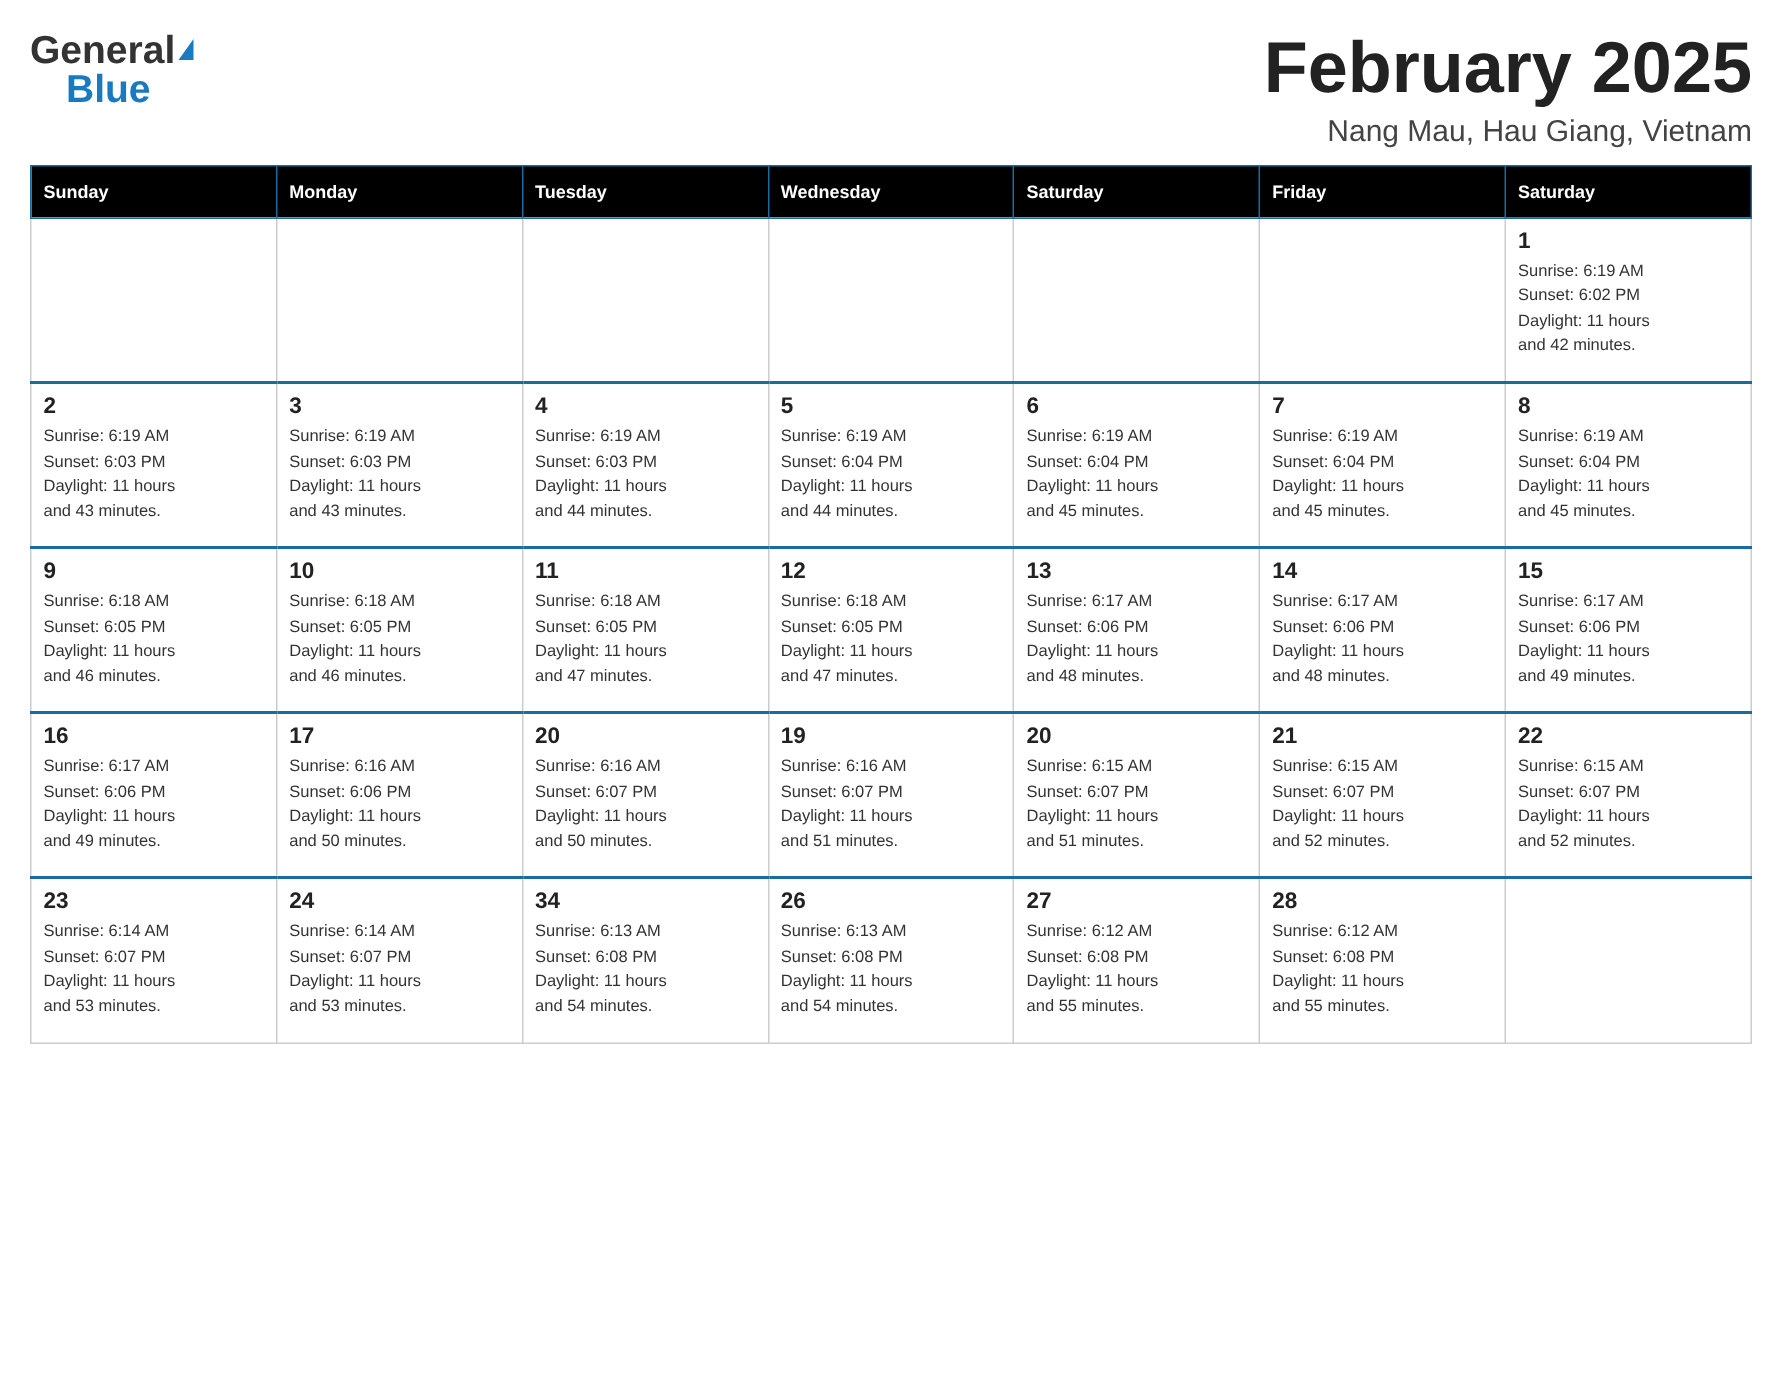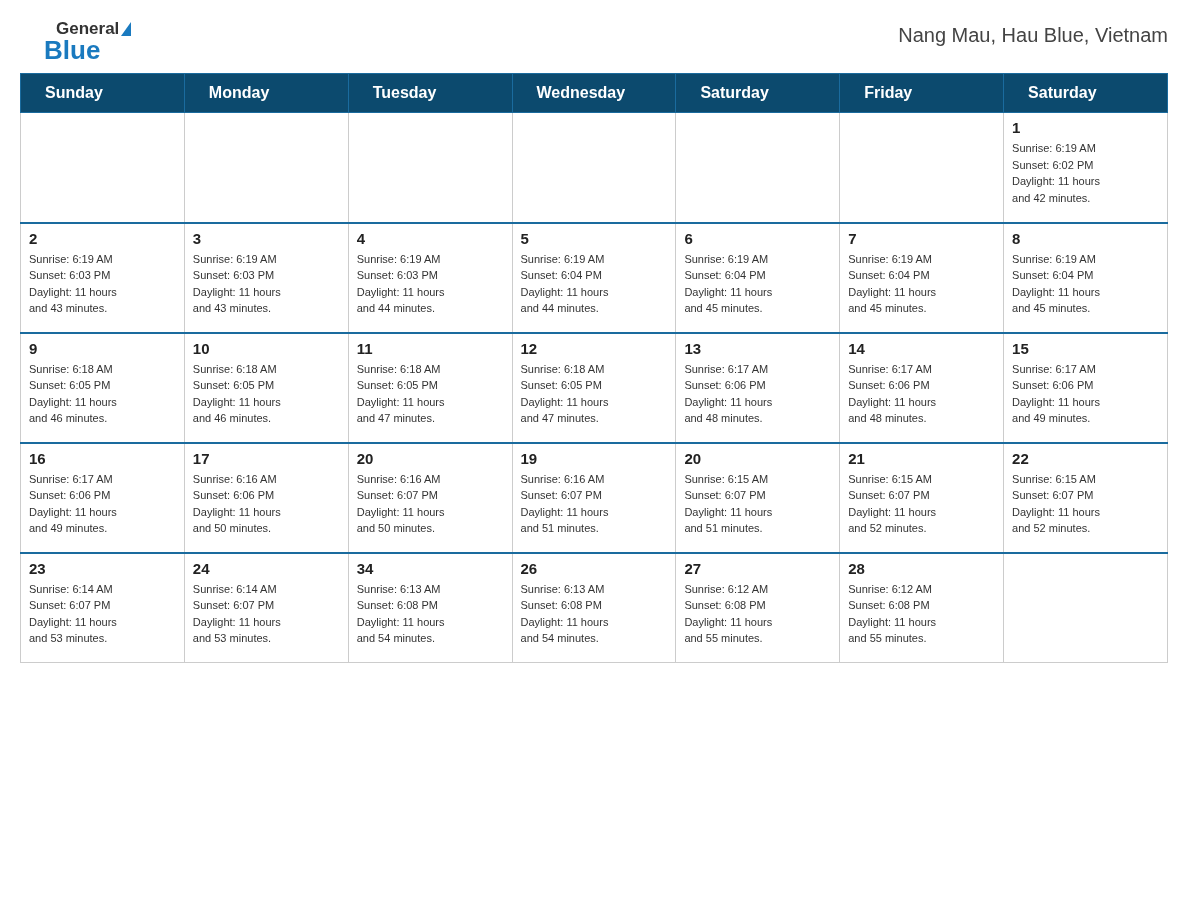--- a/index.html
+++ b/index.html
@@ -15,25 +15,24 @@
       justify-content: space-between;
       align-items: flex-start;
       margin-bottom: 10px;
     }
     .logo {
       display: flex;
       flex-direction: column;
       align-items: flex-start;
     }
     .logo-general {
-      font-size: 17px;
+      font-size: 26px;
       font-weight: bold;
       color: #333;
       line-height: 1;
-      margin-left: 36px;
     }
     .logo-blue {
       font-size: 26px;
       font-weight: bold;
       color: #1a7abf;
       line-height: 1;
       margin-left: 24px;
     }
     .logo-triangle {
       display: inline-block;
@@ -57,25 +56,25 @@
       font-size: 20px;
       color: #444;
       margin-top: 4px;
     }
     .calendar {
       width: 100%;
       border-collapse: collapse;
       border: 1px solid #999;
     }
     .calendar th {
-      background-color: #0c4a6e;
+      background-color: #000000;
       color: #fff;
-      font-size: 16px;
-      font-weight: bold;
-      padding: 10px 24px;
+      font-size: 12px;
+      font-weight: bold;
+      padding: 10px 8px;
       text-align: left;
       border: 1px solid #1a6b9e;
     }
     .calendar td {
       vertical-align: top;
       padding: 6px 8px;
       border: 1px solid #ccc;
       width: 14.28%;
       min-height: 110px;
       height: 110px;
@@ -103,21 +102,22 @@
 
 <div class="header">
   <div class="logo">
     <div style="display:flex; align-items:center;">
       <span class="logo-general">General</span>
       <span class="logo-triangle"></span>
     </div>
     <span class="logo-blue">Blue</span>
   </div>
   <div class="title-section">
-    <div class="location">Nang Mau, Hau Blue, Vietnam</div>
+    <div class="month-title">February 2025</div>
+    <div class="location">Nang Mau, Hau Giang, Vietnam</div>
   </div>
 </div>
 
 <table class="calendar">
   <thead>
     <tr>
     <th>Sunday</th>
         <th>Monday</th>
         <th>Tuesday</th>
         <th>Wednesday</th>

